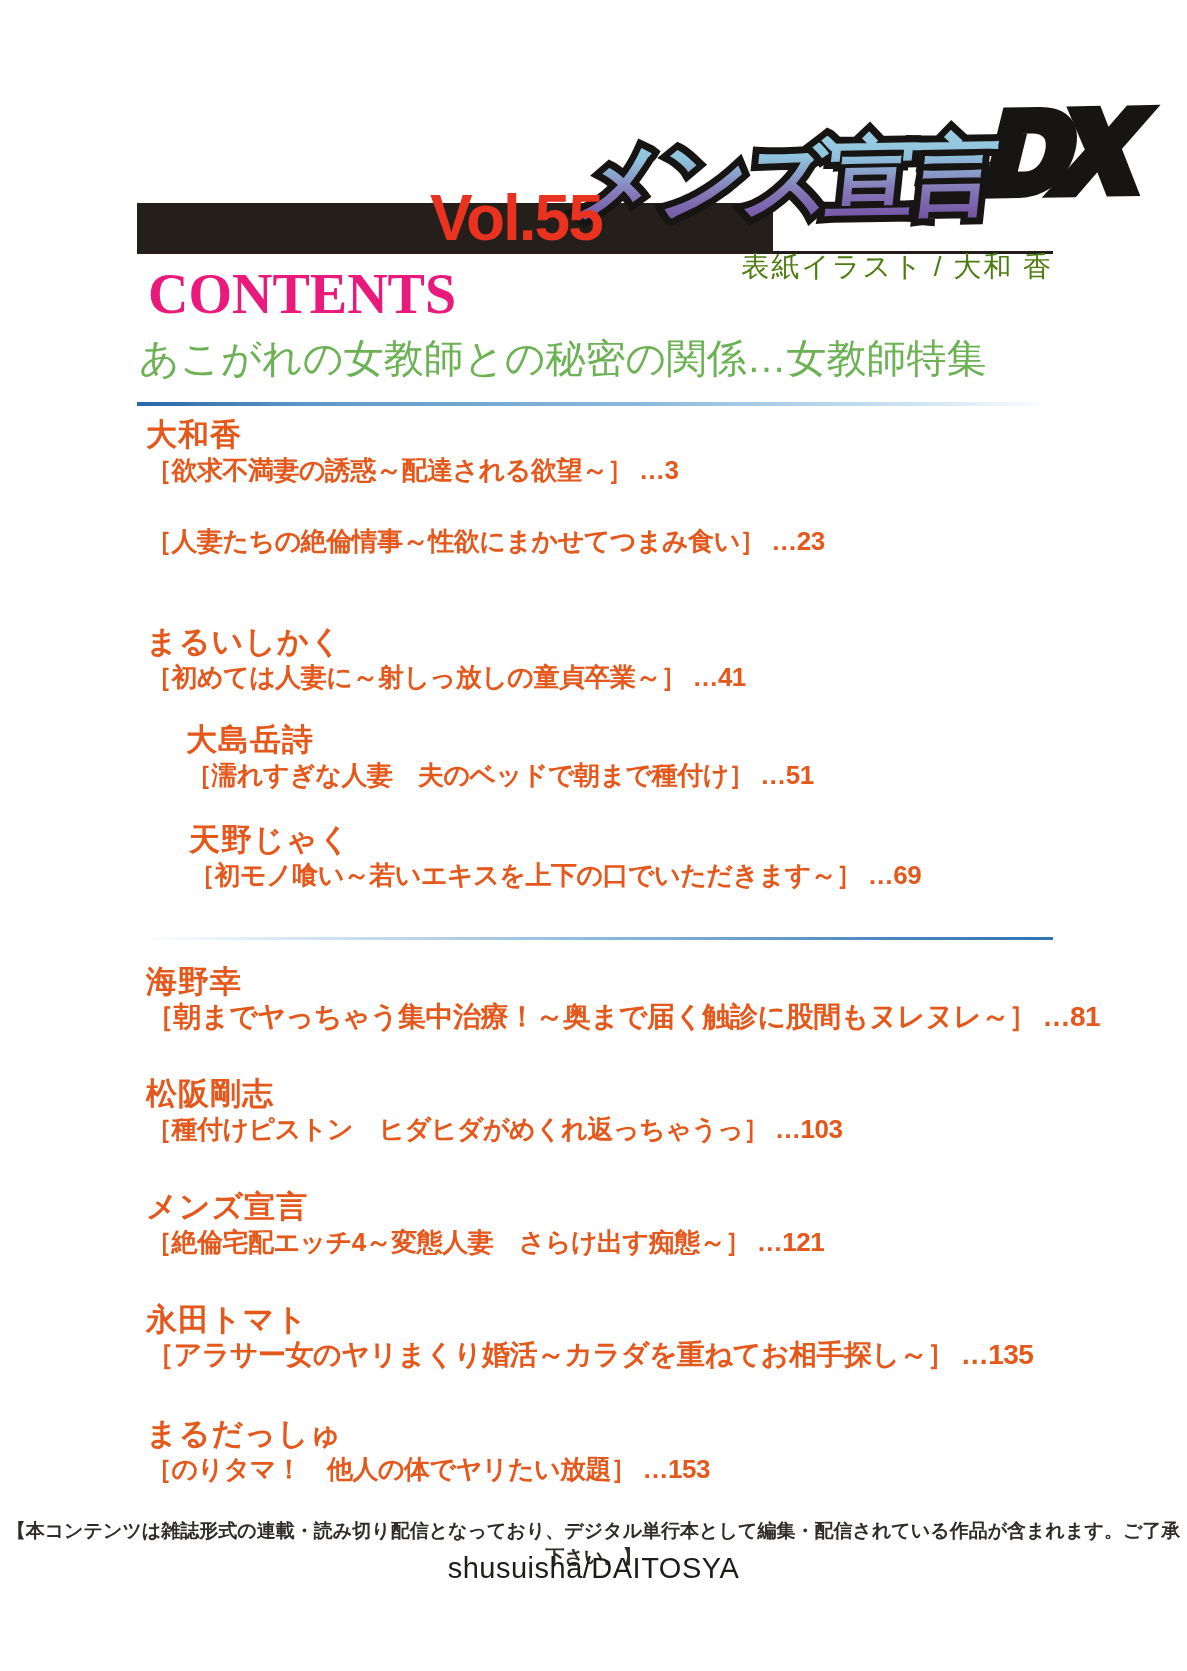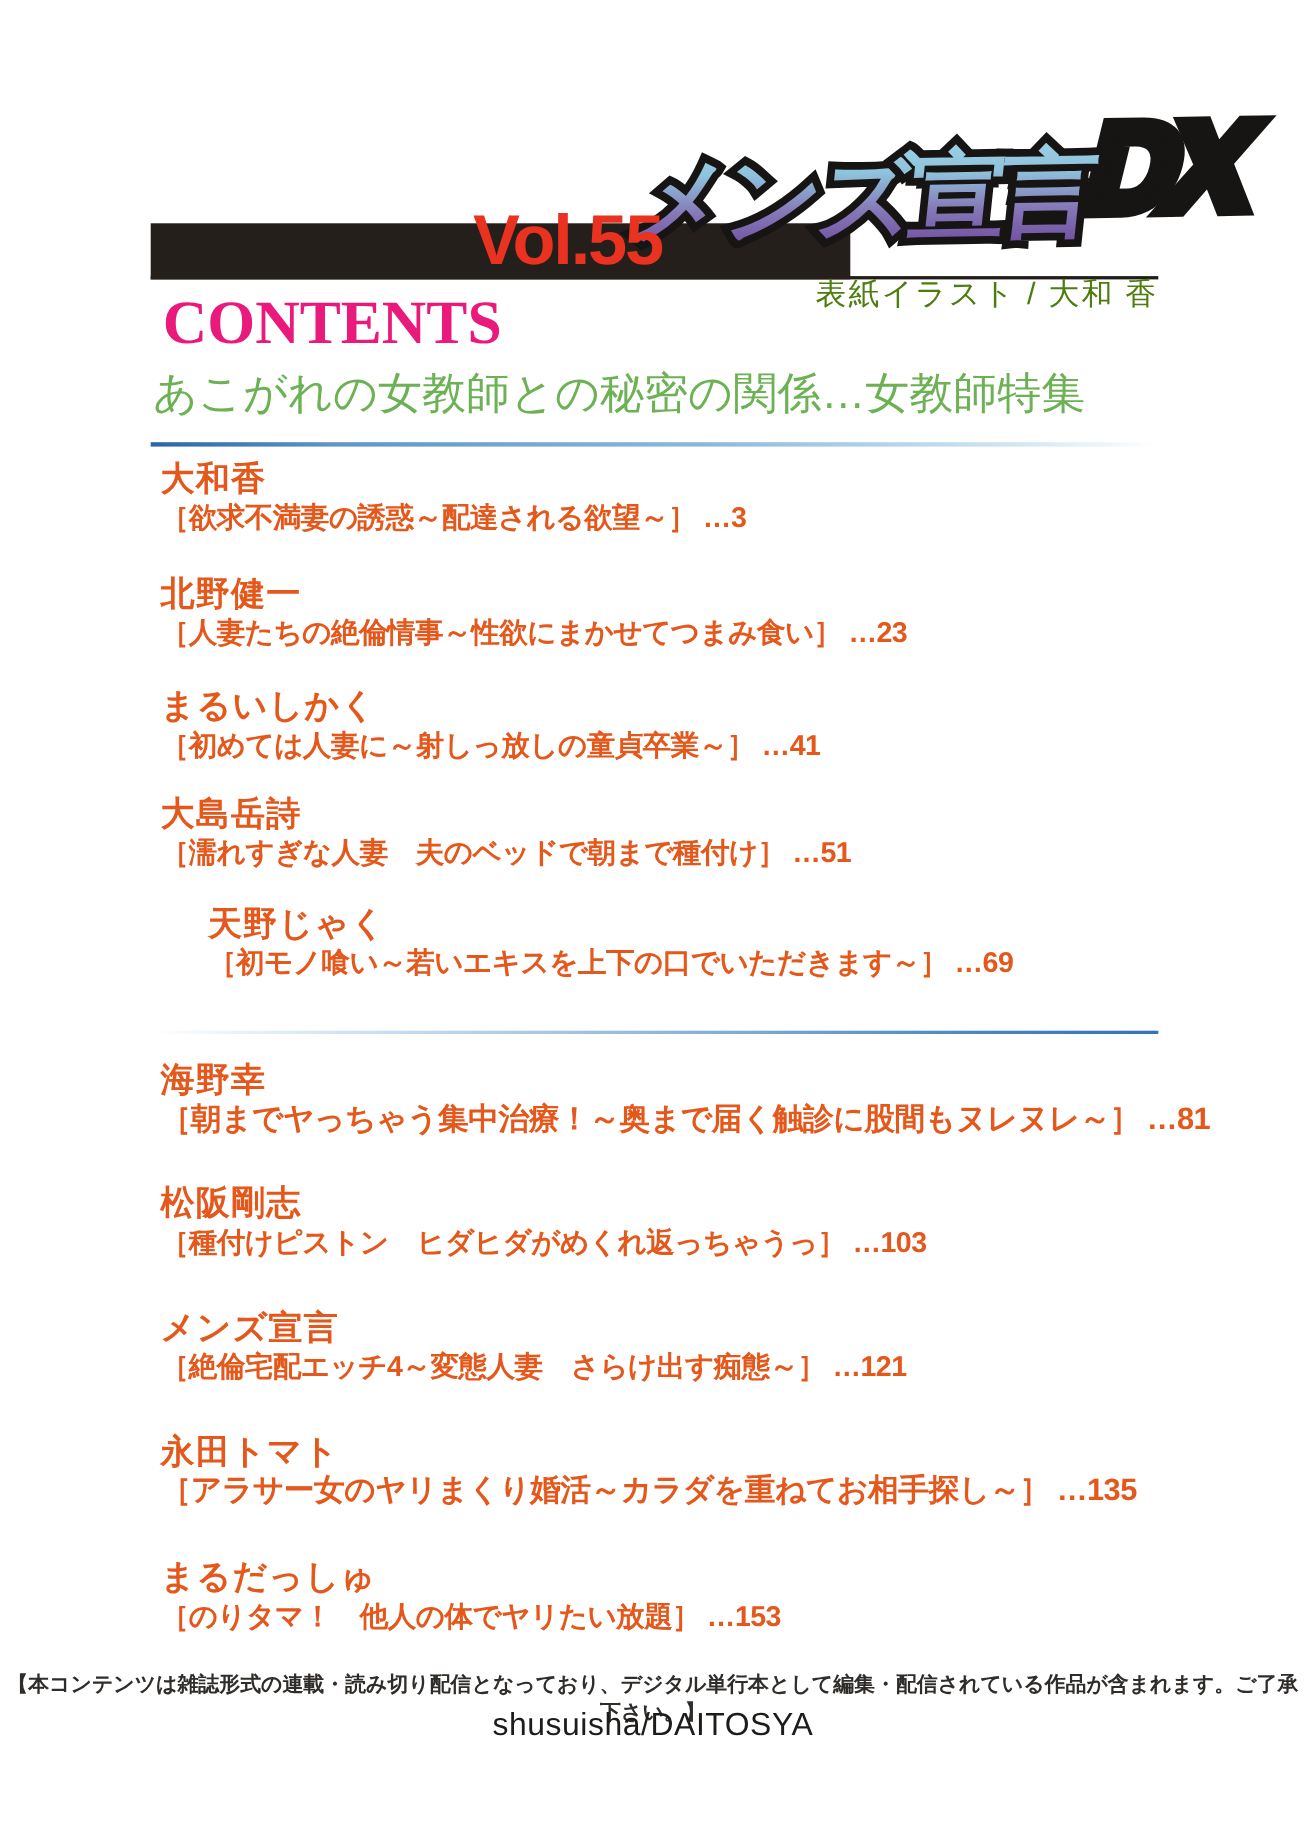--- a/index.html
+++ b/index.html
@@ -48,21 +48,21 @@
   .divider-2 { top:937px; height:3px;
     background:linear-gradient(90deg,rgba(255,255,255,0) 0%,#d3e5f3 18%,#8fb9dc 50%,#4a86c1 82%,#3273b4 100%); }
 
   
   .toc-entry { position:absolute; left:146px; color:#e4581c; white-space:nowrap; }
   .entry-author { font-size:31px; font-weight:bold; line-height:34px; letter-spacing:1px; }
   .entry-title-row { font-size:26px; font-weight:bold; line-height:36px; letter-spacing:-0.5px; }
   .toc-entry.long .entry-title-row { font-size:28px; }
   .entry-page { padding-left:6px; }
 
-  .e1 { top:418px; } .e2 { top:523px; } .e3 { top:625px; } .e4 { top:723px; } .e5 { top:823px;margin-left:43px; }
+  .e1 { top:418px; } .e2 { top:523px; } .e3 { top:625px; } .e4 { top:723px;margin-left:40px; } .e5 { top:823px;margin-left:43px; }
   .f1 { top:965px; } .f2 { top:1077px; } .f3 { top:1190px; } .f4 { top:1303px; } .f5 { top:1417px; }
 
   
   .disclaimer {
     position:absolute; left:0; top:1518px; width:1187px; text-align:center;
     font-size:19px; font-weight:bold; color:#2f2c29; letter-spacing:0px;
   }
   .publisher {
     position:absolute; left:0; top:1552px; width:1187px; text-align:center;
     font-size:29px; color:#1e1c1a; letter-spacing:0.5px;
@@ -87,21 +87,20 @@
   <div class="contents-heading">CONTENTS</div>
   <div class="feature-title">あこがれの女教師との秘密の関係…女教師特集</div>
   <div class="divider divider-1"></div>
 
   <div>
     <div class="toc-entry e1">
       <div class="entry-author">大和香</div>
       <div class="entry-title-row"><span>［欲求不満妻の誘惑～配達される欲望～］</span><span class="entry-page">…3</span></div>
     </div>
     <div class="toc-entry e2">
-      <div class="entry-author">北野健一</div>
       <div class="entry-title-row"><span>［人妻たちの絶倫情事～性欲にまかせてつまみ食い］</span><span class="entry-page">…23</span></div>
     </div>
     <div class="toc-entry e3">
       <div class="entry-author">まるいしかく</div>
       <div class="entry-title-row"><span>［初めては人妻に～射しっ放しの童貞卒業～］</span><span class="entry-page">…41</span></div>
     </div>
     <div class="toc-entry e4">
       <div class="entry-author">大島岳詩</div>
       <div class="entry-title-row"><span>［濡れすぎな人妻　夫のベッドで朝まで種付け］</span><span class="entry-page">…51</span></div>
     </div>

